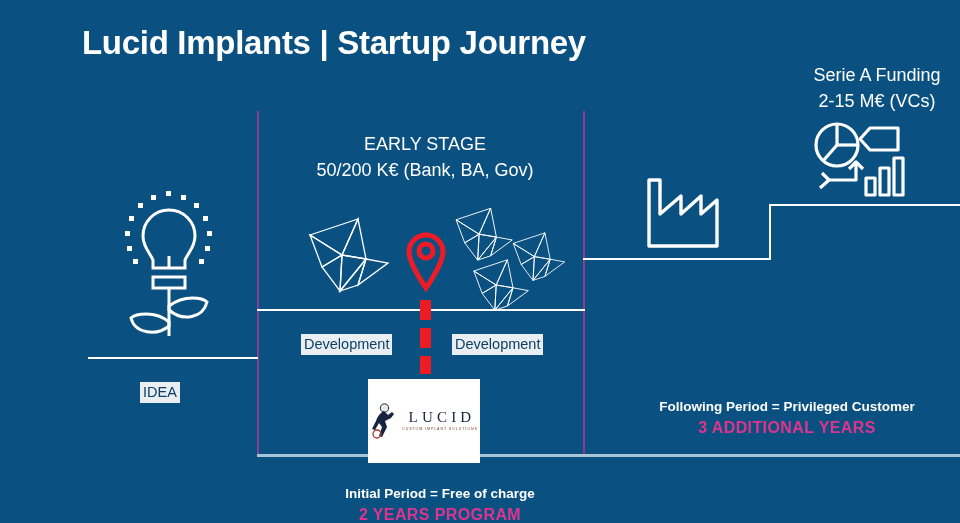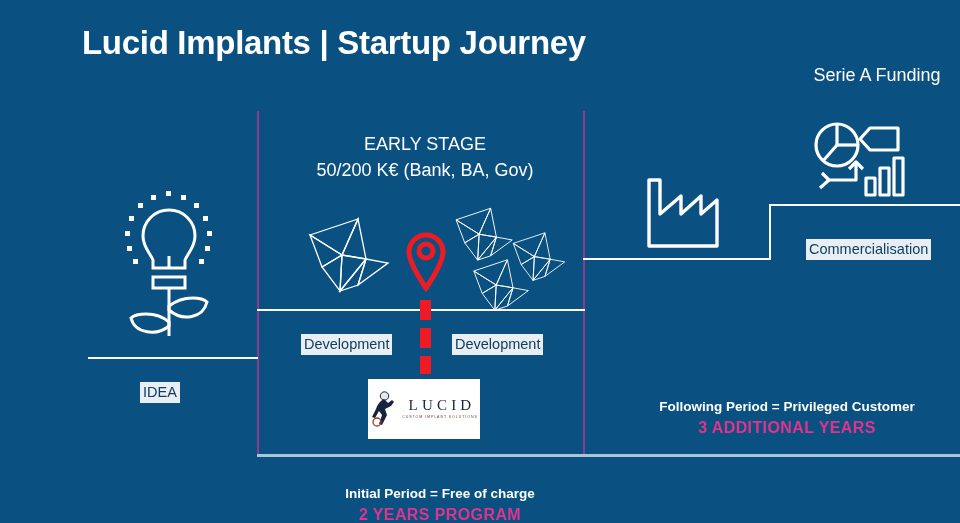--- a/index.html
+++ b/index.html
@@ -95,21 +95,21 @@
   .dash {
     position: absolute;
     width: 11px;
     background: #ef1b24;
   }
 
   
   #logo-card {
     position: absolute;
     left: 368px; top: 379px;
-    width: 112px; height: 60px;
+    width: 112px; height: 84px;
     background: #ffffff;
     display: flex;
     align-items: center;
     justify-content: center;
   }
   #logo-inner { display: flex; align-items: center; gap: 4px; }
   #logo-word {
     display: flex;
     flex-direction: column;
     align-items: center;
@@ -266,20 +266,21 @@
 
 
   <div class="icon" style="left:643px; top:176px;">
     <svg width="80" height="72" viewBox="0 0 80 72" fill="none" stroke="#ffffff" stroke-width="3.4" stroke-linejoin="round">
       <path d="M6 70 L6 4 L17 4 L17 38 L38 20 L38 38 L58 20 L58 38 L74 24 L74 70 Z"></path>
     </svg>
   </div>
 
   <div class="funding" style="left:794px; top:62px; width:166px;">
     <span>Serie A Funding</span>
+    <span class="ln2">2-15 M€ (VCs)</span>
   </div>
 
   <div class="icon" style="left:812px; top:122px;">
     <svg width="92" height="76" viewBox="0 0 92 76" fill="none" stroke="#ffffff" stroke-width="3.2" stroke-linejoin="round">
 
       <circle cx="25" cy="23" r="21"></circle>
       <line x1="25" y1="23" x2="25" y2="2"></line>
       <line x1="25" y1="23" x2="46" y2="23"></line>
       <line x1="25" y1="23" x2="11" y2="39"></line>
 
@@ -287,21 +288,20 @@
 
       <path d="M8 66 L17 58 L10 51"></path>
       <path d="M17 58 L44 58 L44 40"></path>
       <path d="M37 47 L44 40 L51 47"></path>
 
       <rect x="54" y="56" width="9" height="17"></rect>
       <rect x="68" y="46" width="9" height="27"></rect>
       <rect x="82" y="36" width="9" height="37"></rect>
     </svg>
   </div>
-  <div class="chip" style="left:806px; top:239px;">Commercialisation</div>
 
   <div class="period" style="left:285px; top:484px; width:310px;">
     <span class="small">Initial Period = Free of charge</span>
     <span class="big">2 YEARS PROGRAM</span>
   </div>
 
   <div class="period" style="left:627px; top:397px; width:320px;">
     <span class="small">Following Period = Privileged Customer</span>
     <span class="big">3 ADDITIONAL YEARS</span>
   </div>

